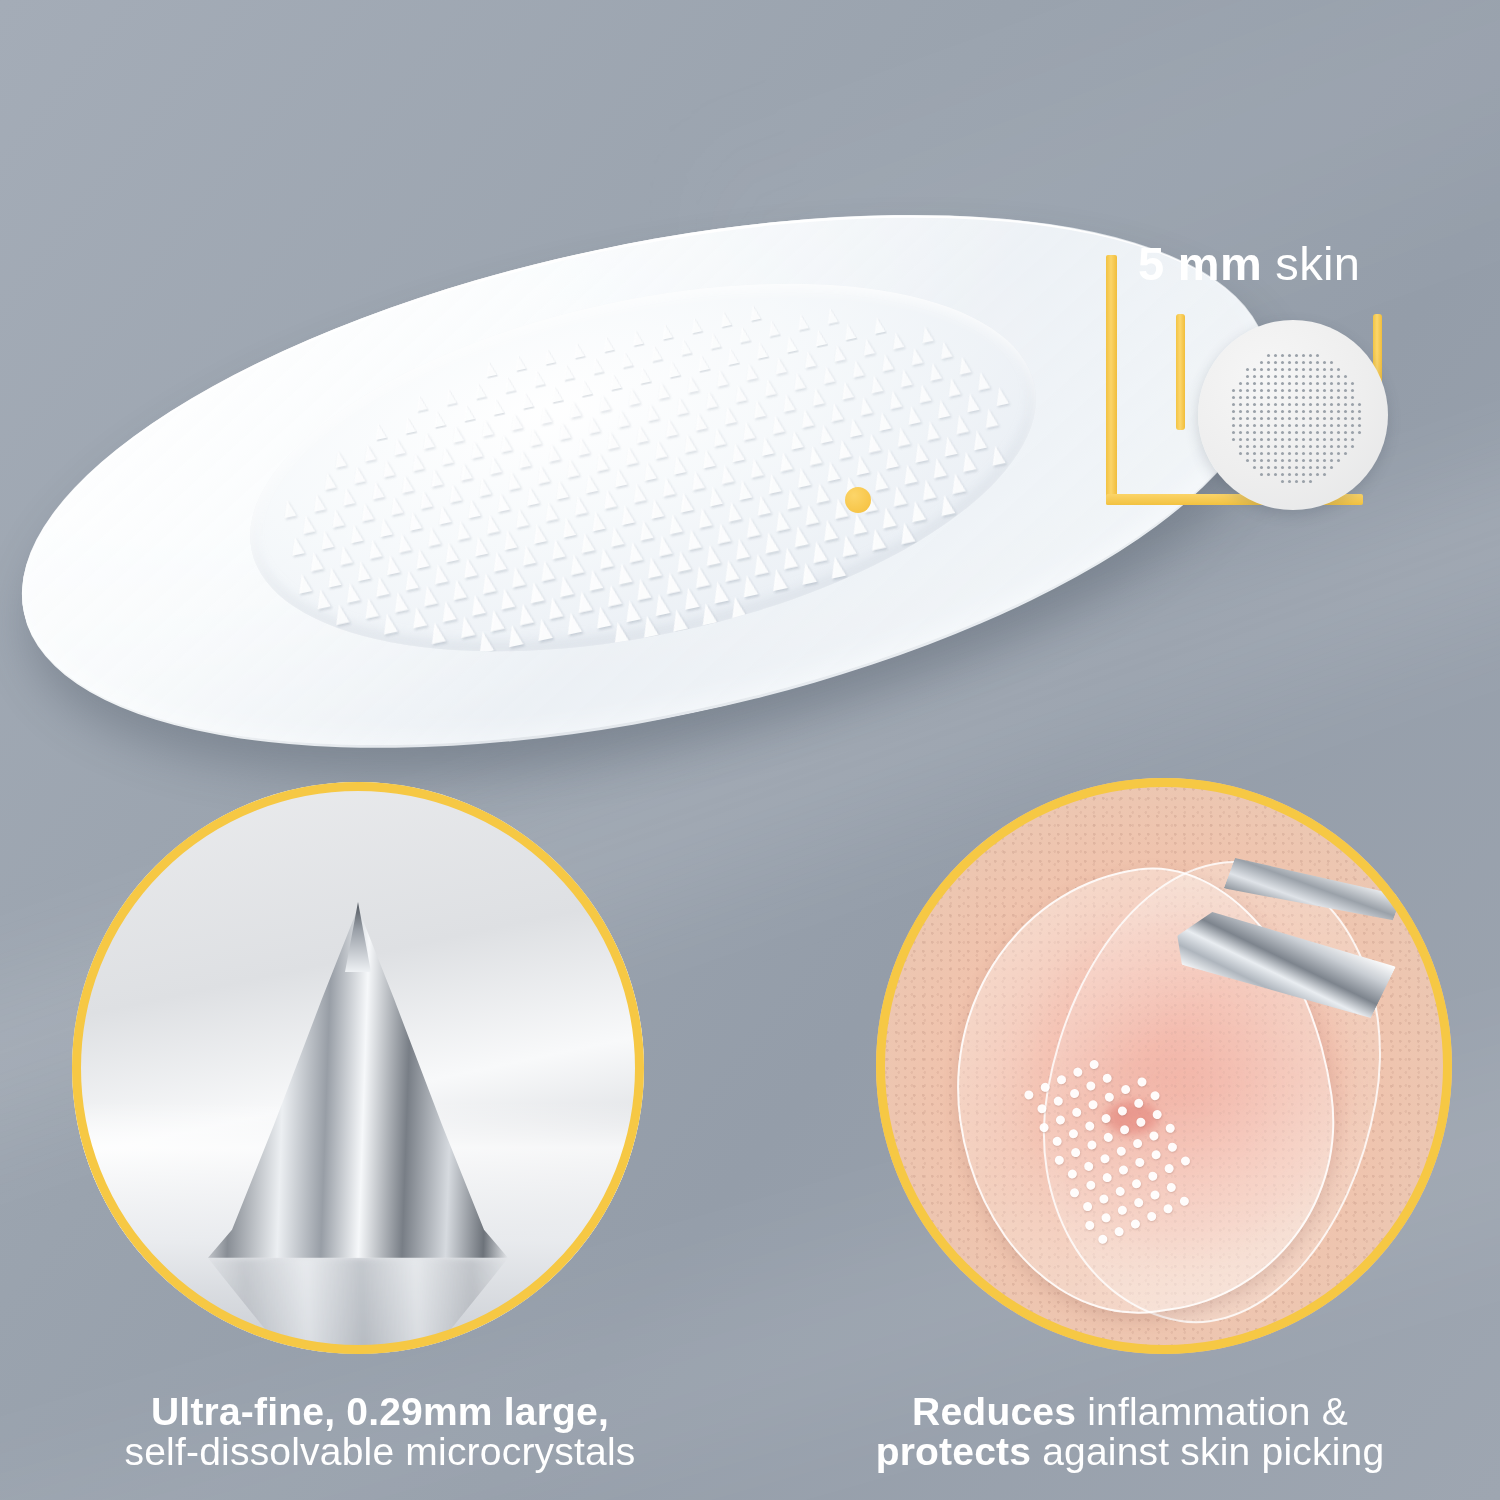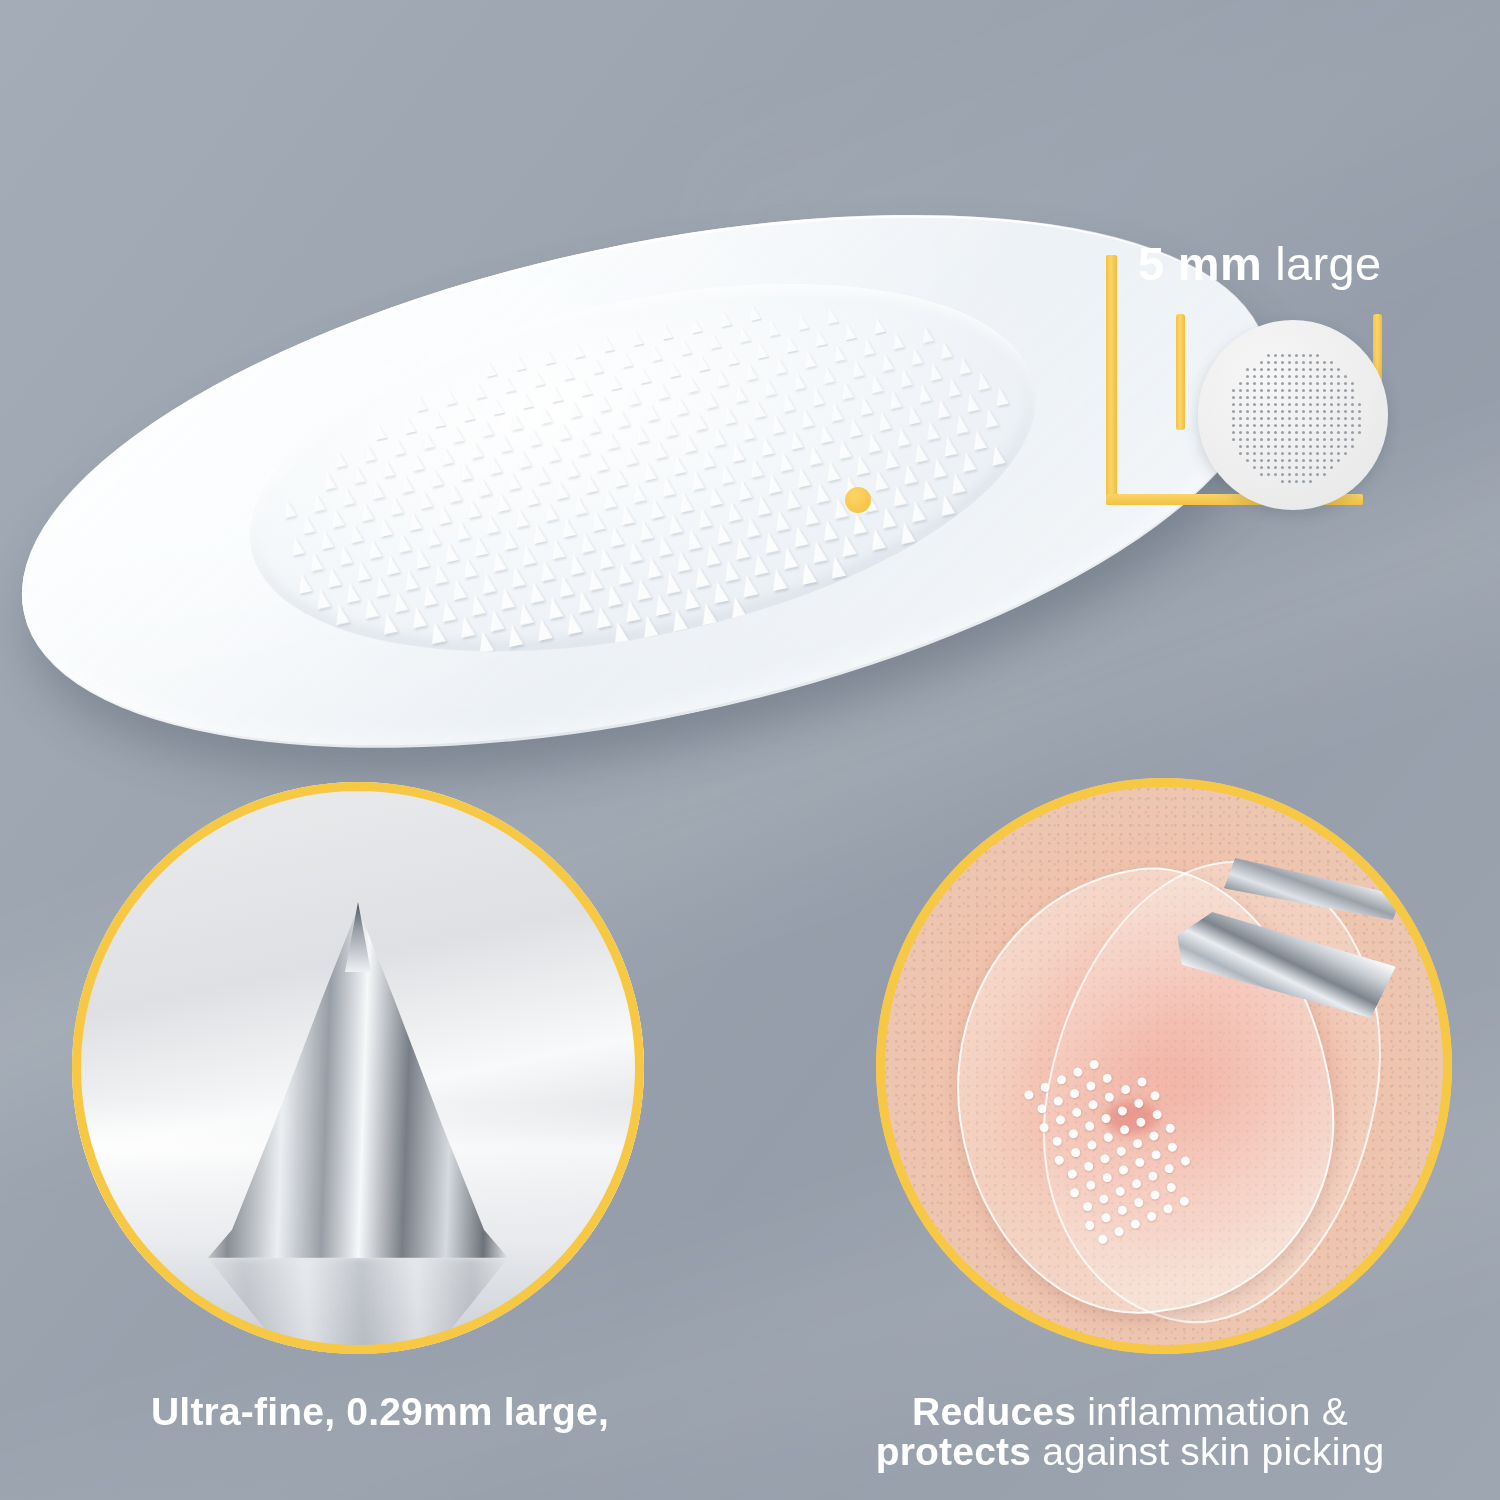--- a/index.html
+++ b/index.html
@@ -525,21 +525,21 @@
           <div class="needle" style="left: 366.467px; top: 314px; transform: scale(1.076); opacity: 0.98;"></div>
           <div class="needle" style="left: 396.467px; top: 314px; transform: scale(1.076); opacity: 0.98;"></div>
           <div class="needle" style="left: 426.467px; top: 314px; transform: scale(1.076); opacity: 0.98;"></div>
           <div class="needle" style="left: 456.467px; top: 314px; transform: scale(1.076); opacity: 0.98;"></div>
         </div>
     </div>
   </div>
 
   <div id="callout">
     <div id="callout-label">
-      <span class="b">5 mm</span><span class="n"> large</span>
+      <span class="b">5 mm</span><span class="n"> skin</span>
     </div>
     <div class="lead-v"></div>
     <div class="lead-h"></div>
     <div class="lead-dot"></div>
     <div class="tick l"></div>
     <div class="tick r"></div>
     <div class="mini-patch">
       <div class="mini-dots" id="mini-dots">
           <div class="mdot" style="left: 45px; top: 10px;"></div>
           <div class="mdot" style="left: 52px; top: 10px;"></div>
@@ -915,20 +915,21 @@
           <div class="sdot" style="left: 96px; top: 162px;"></div>
         </div>
     </div>
     <div class="tweezer"></div>
     <div class="tweezer2"></div>
   </div>
   <div class="inset-ring" id="ring-right"></div>
 
   <div class="caption" id="caption-left">
     <span class="r1">Ultra-fine, 0.29mm large,</span>
+    <span class="r2">self-dissolvable microcrystals</span>
   </div>
 
   <div class="caption" id="caption-right">
     <span class="r1"><span class="b">Reduces</span><span class="n"> inflammation &amp;</span></span>
     <span class="r2"><span class="b">protects</span><span> against skin picking</span></span>
   </div>
 
 </div>
 
 </body></html>

